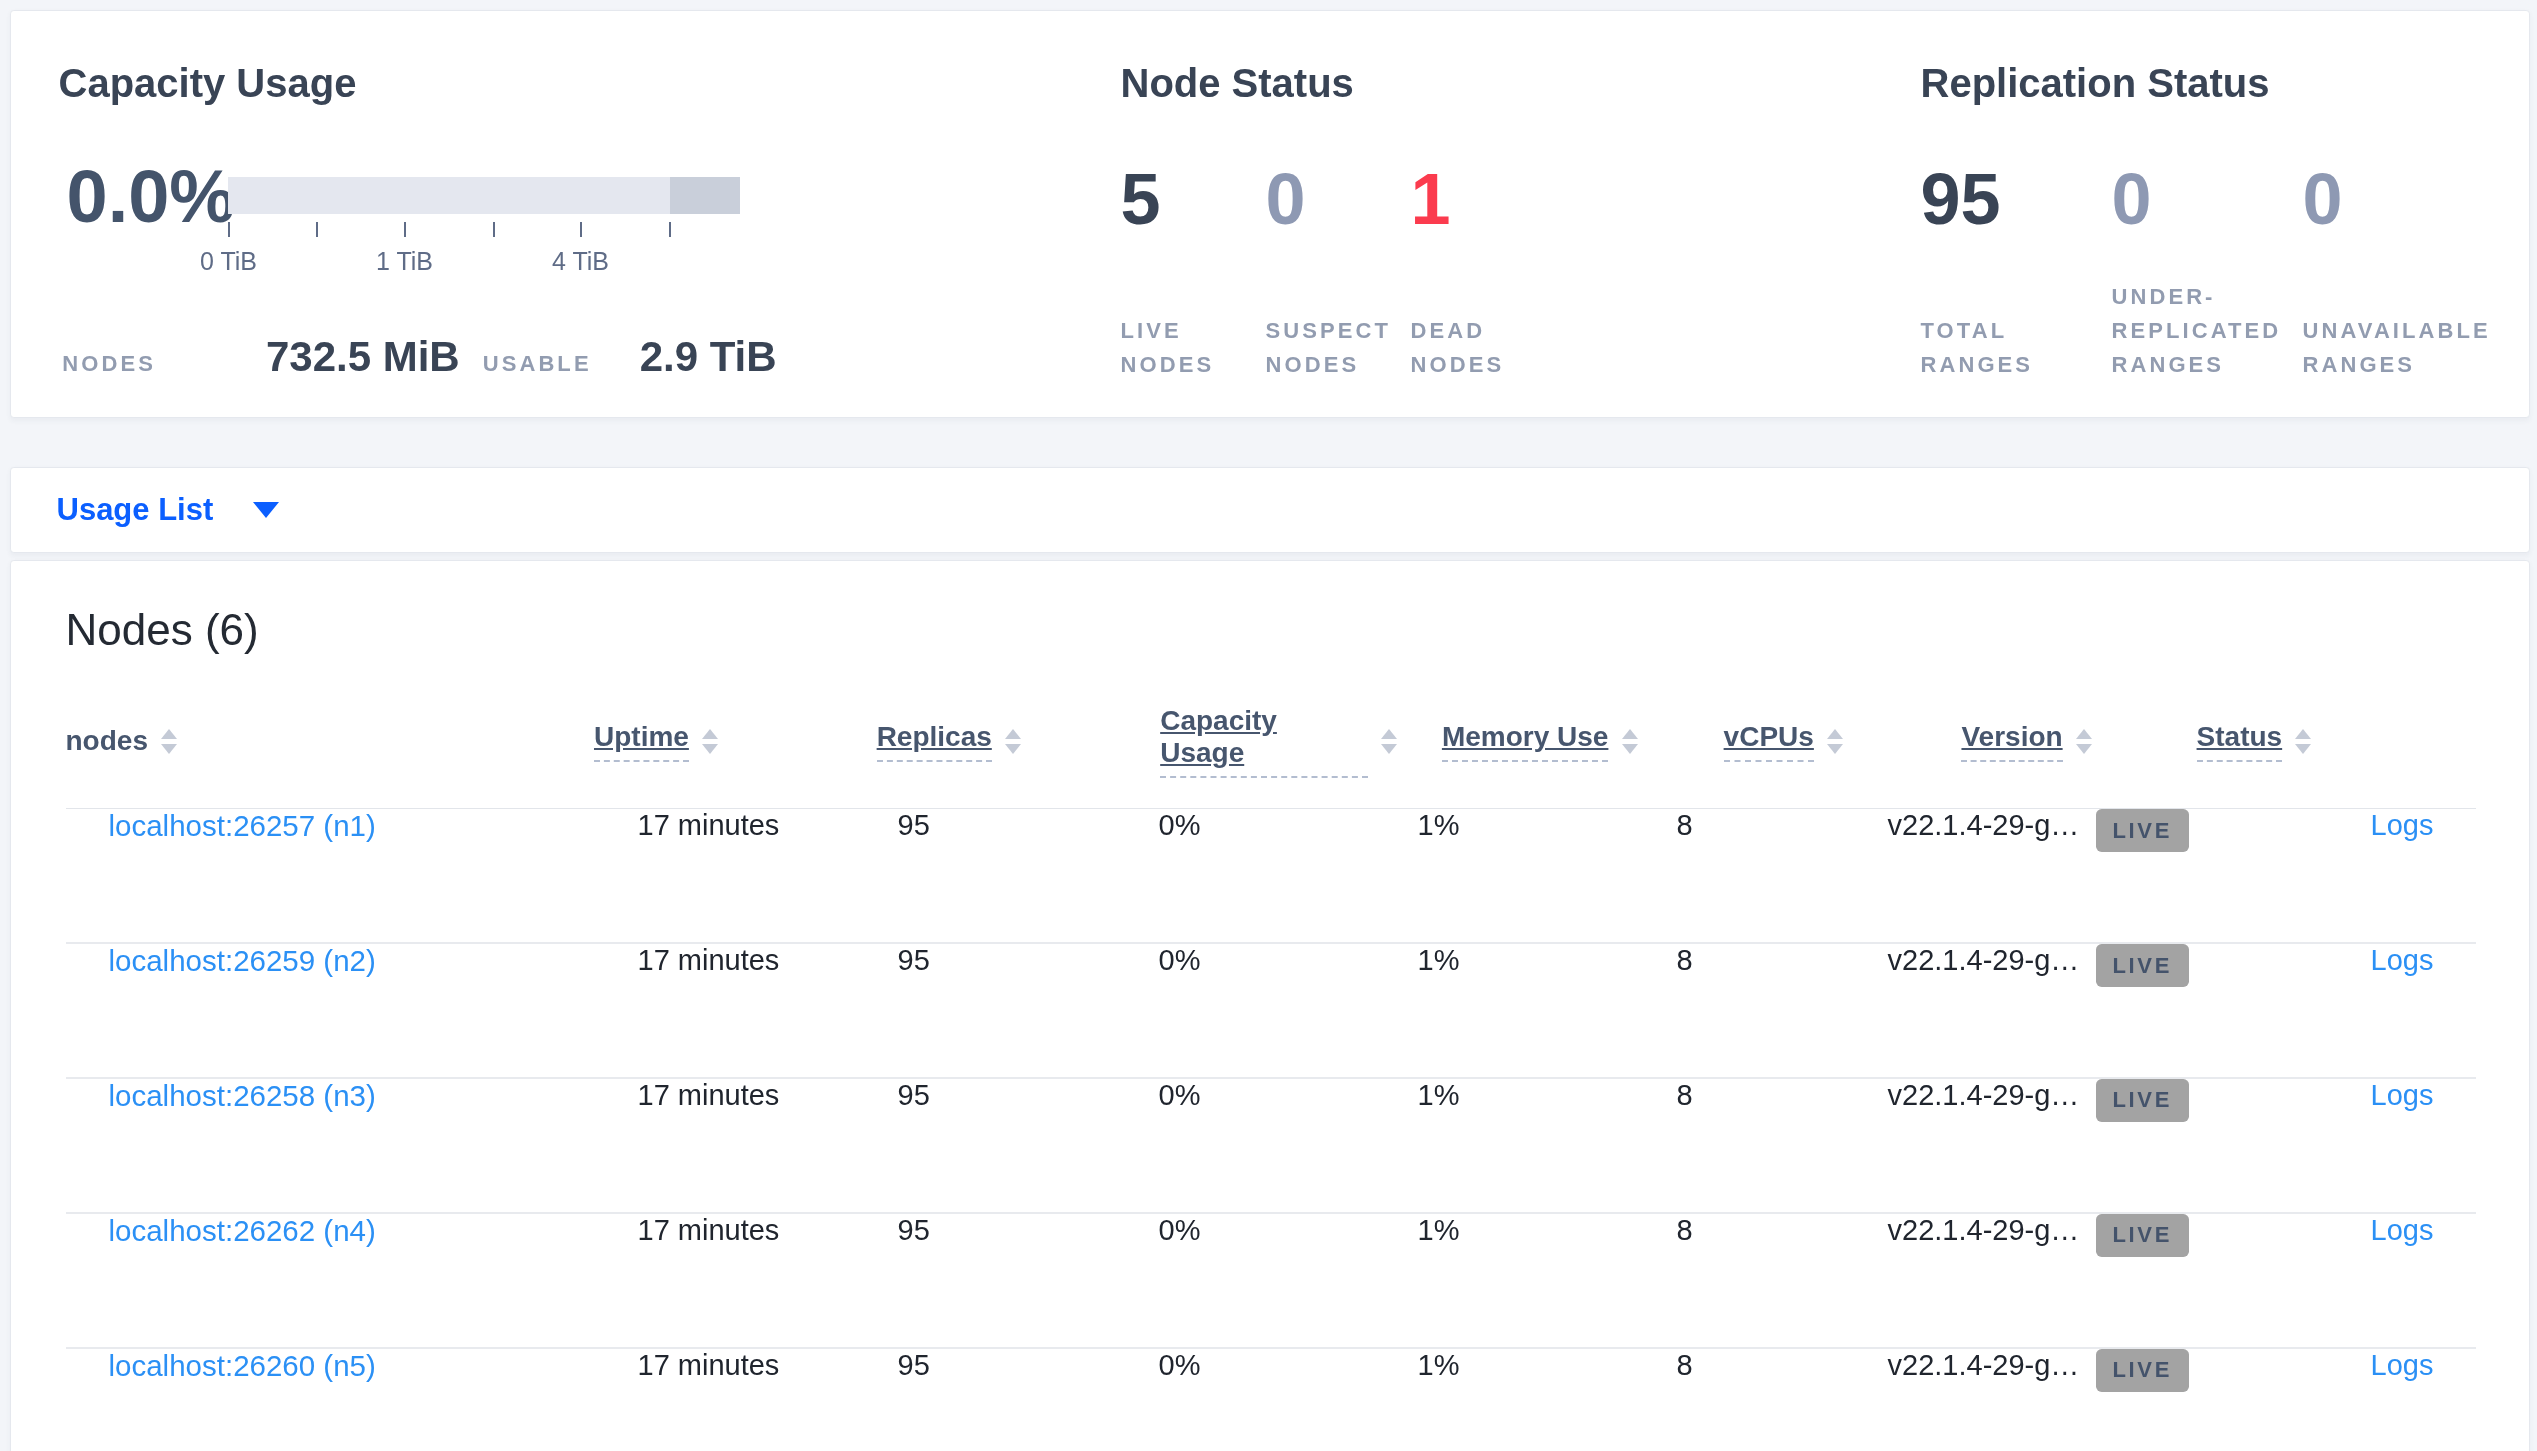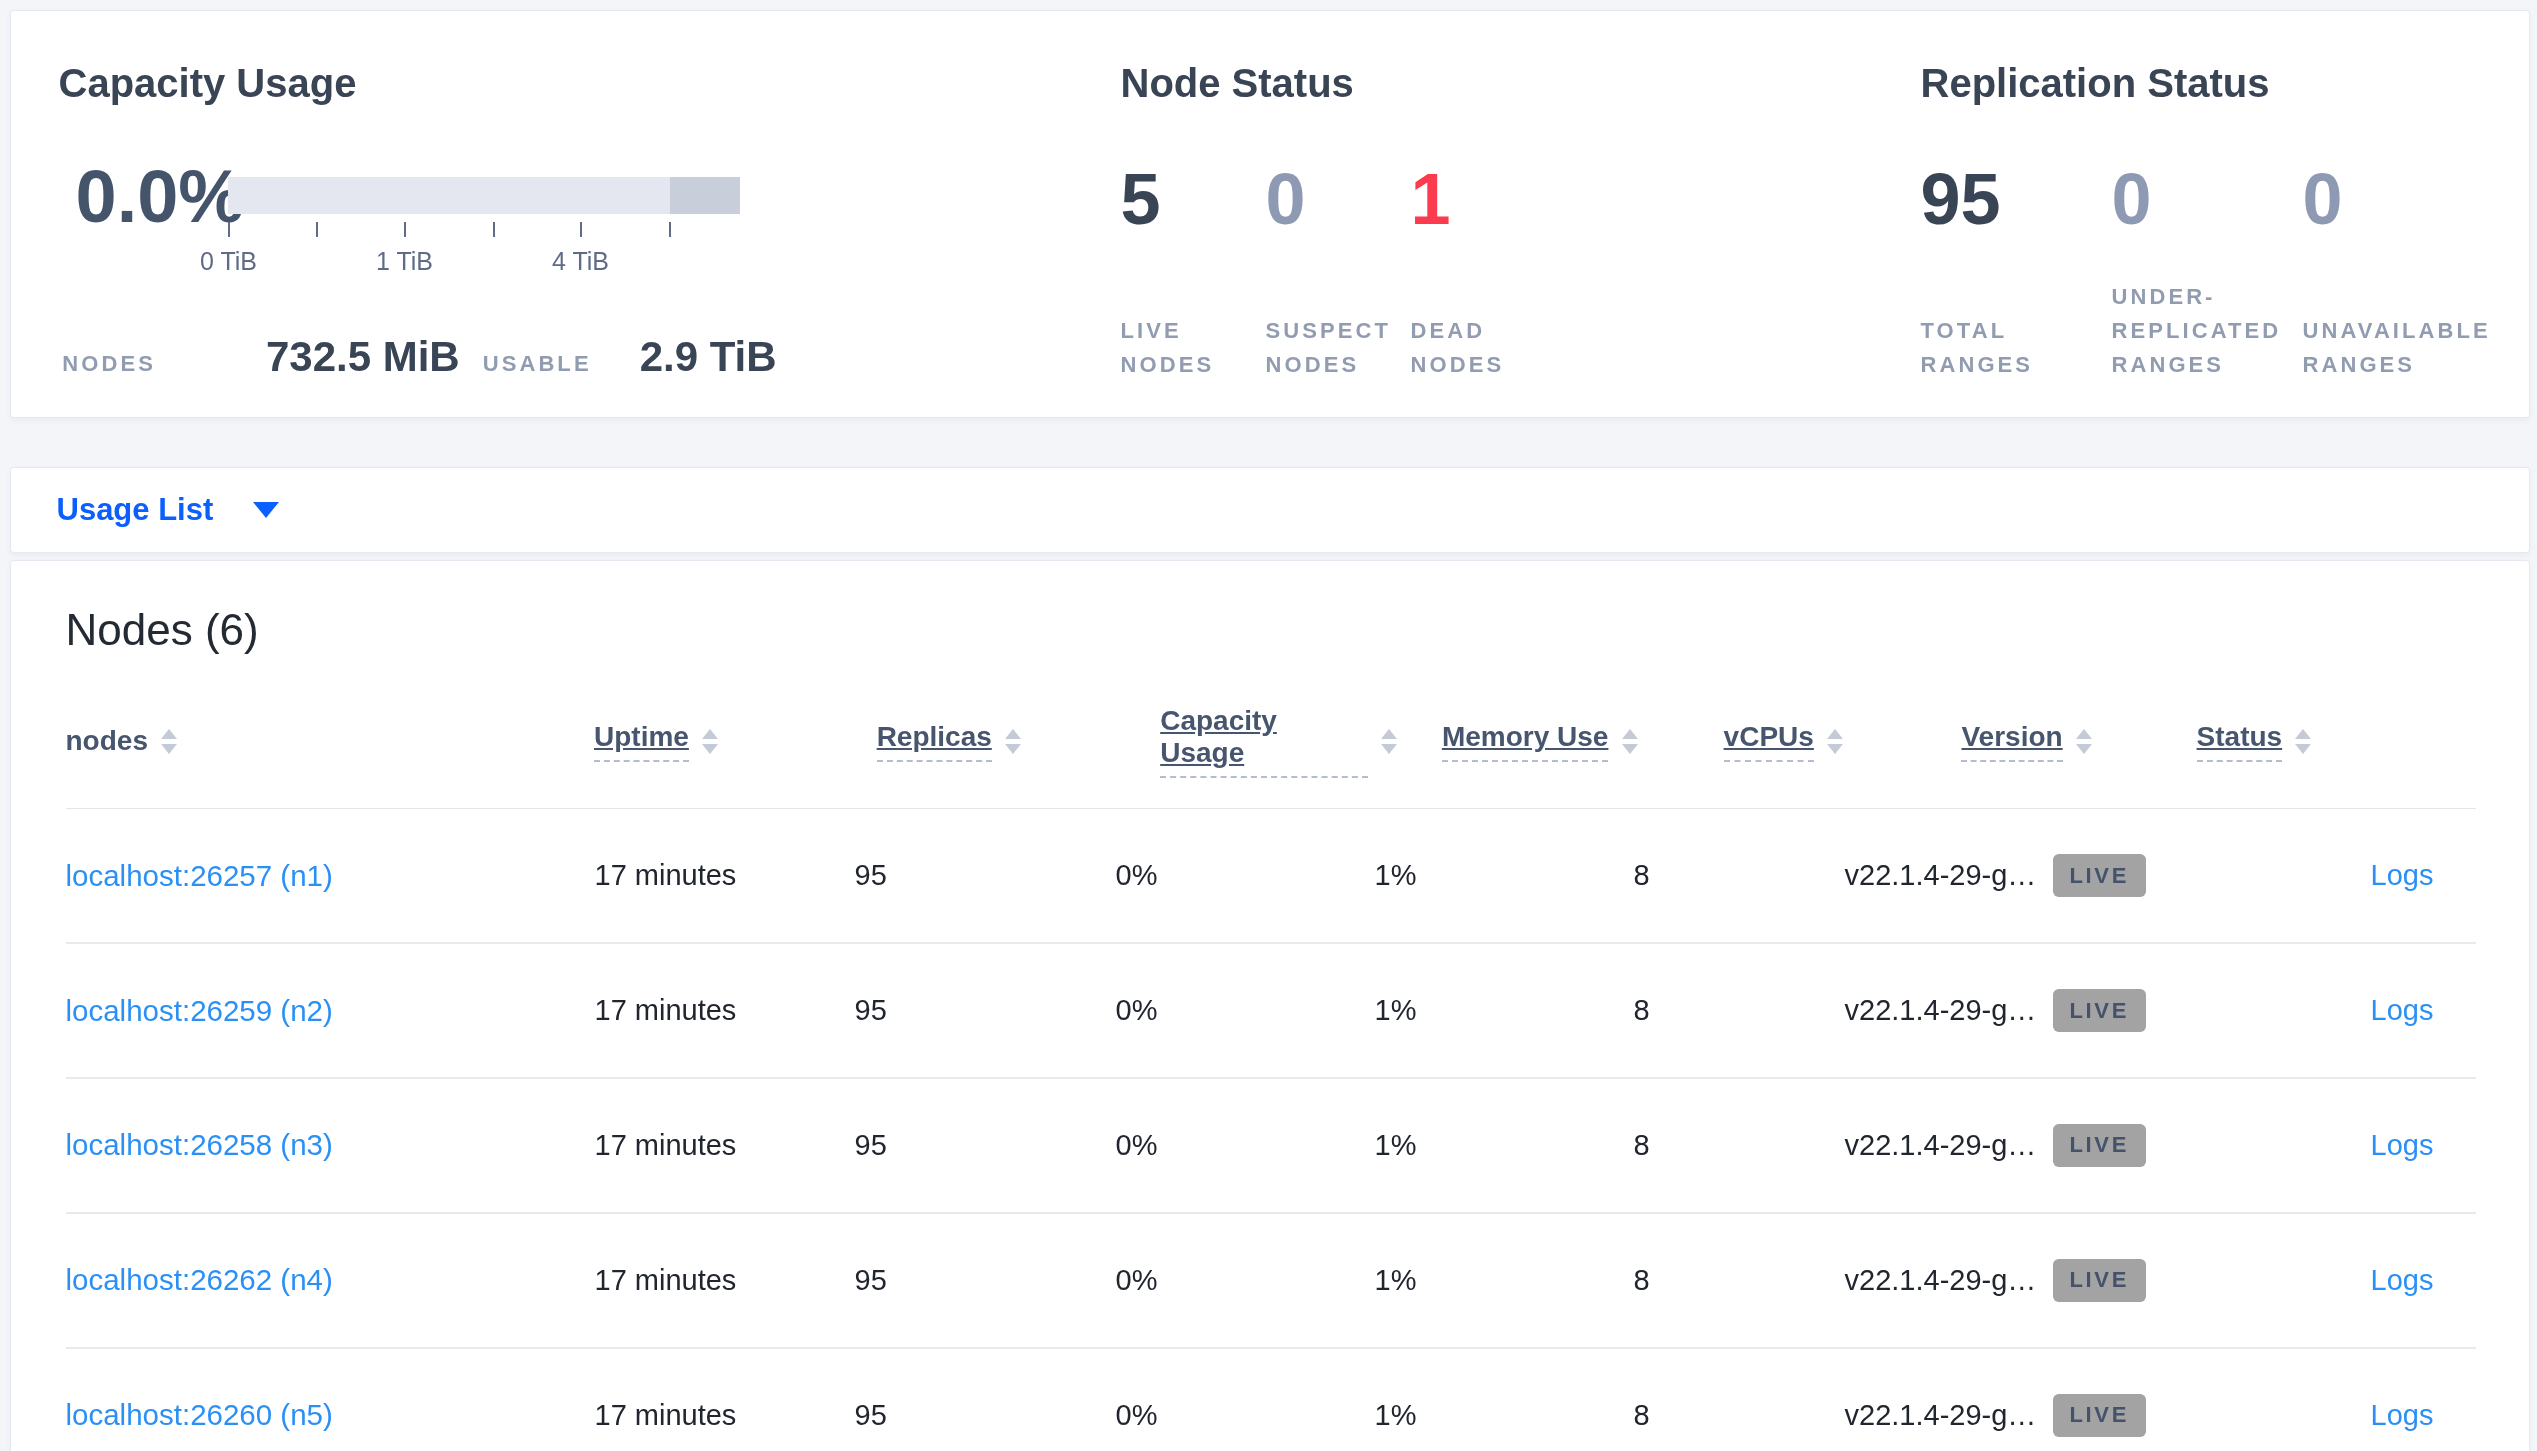--- a/index.html
+++ b/index.html
@@ -23,21 +23,21 @@
   #sec-capacity    { left:48px;  width:1057px; }
   #sec-nodestatus  { left:1110px; width:791px; }
   #sec-replication { left:1910px; width:572px; }
   .section-title {
     position:absolute; top:50px; left:0;
     font-size:40px; font-weight:600; color:#394455;
   }
 
   
   .big-percent {
-    position:absolute; left:17px; top:149px;
+    position:absolute; left:8px; top:149px;
     font-size:74px; font-weight:700; color:#44546b; line-height:1;
   }
   .cap-bar-wrap { position:absolute; left:169px; top:166px; width:512px; }
   .cap-bar { position:relative; width:512px; height:37px; background:#e4e7ef; }
   .cap-bar-dark { position:absolute; right:0; top:0; width:70px; height:37px; background:#c9cfda; }
   .cap-ticks { position:relative; height:17px; margin-top:8.6px; width:441px; }
   .cap-tick { position:absolute; top:0; width:2.9px; height:15.2px; background:#5f6c87; }
   .cap-axis { position:relative; height:29px; margin-top:7.6px; width:441px; }
   .cap-axis-label {
     position:absolute; transform:translateX(-50%);
@@ -102,21 +102,21 @@
   }
   .sort .dn {
     width:0; height:0; border-left:8.6px solid transparent; border-right:8.6px solid transparent;
     border-top:10.5px solid #c4cad6;
   }
   .col-1 { width:529px; } .col-2 { width:260px; } .col-3 { width:261px; }
   .col-4 { width:259px; } .col-5 { width:259px; } .col-6 { width:211px; }
   .col-7 { width:208px; } .col-8 { width:210px; }
   .col-9 { flex:1; display:flex; justify-content:flex-end; padding-right:42px; }
 
-  .trow { display:flex; align-items:center; height:133px; font-size:29px; color:#20252e; }
+  .trow { display:flex; align-items:flex-start; height:133px; font-size:29px; color:#20252e;margin-left:43px; }
   .divider { height:1.9px; background:#e8eaee; }
   a.link { color:#2b90f5; text-decoration:none; cursor:pointer; }
   .node-link { font-size:29.5px; }
   .badge {
     display:inline-block; background:#a3a3a3; color:#44536b; border-radius:5.7px;
     font-size:22px; font-weight:700; letter-spacing:0.12em;
     padding:10.5px 17px; line-height:1;
   }
 </style>
 </head>

